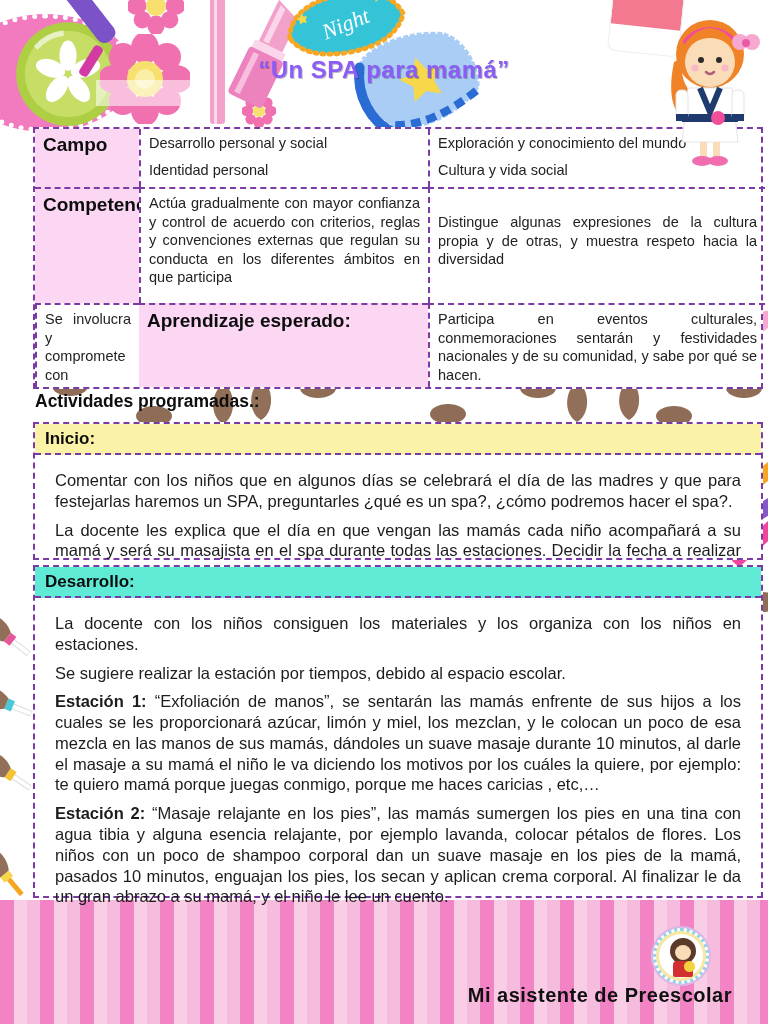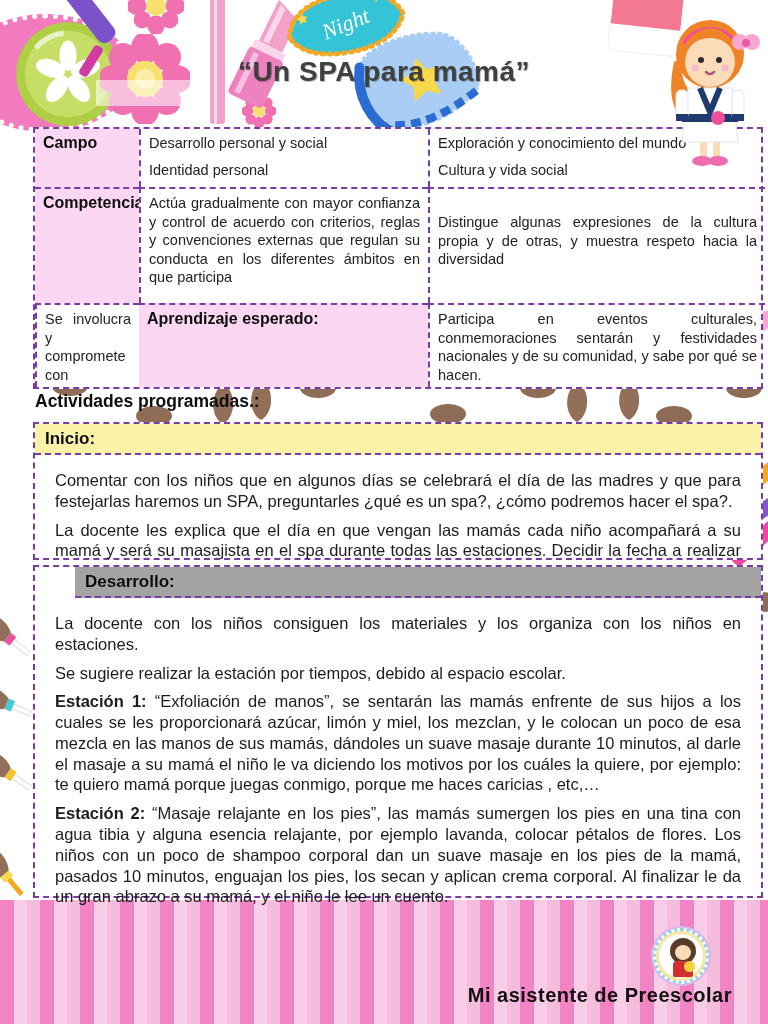--- a/index.html
+++ b/index.html
@@ -52,37 +52,37 @@
   .ribbon {
     width:74px; height:15px; border-radius:6px;
   }
   .blob {
     width:36px; height:20px; background:#8F6C55; border-radius:50%;
   }
   .brush { width:30px; height:66px; }
   
   .title {
     position:absolute; z-index:3; left:0; right:0; top:56px;
-    text-align:center; font-size:28px; font-weight:800; letter-spacing:.5px;
-    color:#404040; text-shadow:1px 1px 0 rgba(0,0,0,.25);
+    text-align:center; font-size:24px; font-weight:800; letter-spacing:.5px;
+    color:#8b5cf6; text-shadow:1px 1px 0 rgba(0,0,0,.25);
   }
   
   .ptable {
     position:absolute; z-index:5; left:33px; top:127px; width:730px;
     display:grid;
     grid-template-columns:104px 289px 337px;
     grid-template-rows:58px 116px 84px;
     border:2px dashed #7B3BA6;
     background:#fff;
   }
   .cell { padding:5px 8px; font-size:14.5px; line-height:1.28; overflow:hidden; }
   .cell.bcol { border-left:2px dashed #7B3BA6; }
   .cell.brow { border-top:2px dashed #7B3BA6; }
   .cell.label {
-    background:#FBD7F3; font-weight:700; font-size:16px; line-height:1.15;
+    background:#FBD7F3; font-weight:700; font-size:19px; line-height:1.15;
     color:#0d0d0d;
   }
   .cell .gap { margin-top:8px; }
   .cell.just { text-align:justify; }
   
   .activities-heading {
     position:absolute; z-index:5; left:35px; top:391px;
     font-size:17.5px; font-weight:800; color:#0d0d0d;
   }
   .section-box {
@@ -90,21 +90,21 @@
     border:2px dashed #7B3BA6; background:#fff;
   }
   .section-box.inicio { top:422px; height:138px; }
   .section-box.desarrollo { top:565px; height:333px; }
   .section-header {
     border-bottom:2px dashed #7B3BA6;
     font-weight:800; font-size:17px; color:#0d0d0d;
     padding:5px 10px 4px;
   }
   .inicio .section-header { background:#FAF2A6; }
-  .desarrollo .section-header { background:#a3a3a3;margin-left:40px; }
+  .desarrollo .section-header { background:#5eead4; }
   .section-body {
     padding:7px 12px; font-size:16.5px; line-height:1.26; color:#1c1c1c;
     text-align:justify;
   }
   .section-body p { margin:8px; }
   .station { margin-top:21px; }
   .station-lead { font-weight:700; }
   
   .footer {
     position:absolute; z-index:4; left:0; top:900px; width:768px; height:144px;

